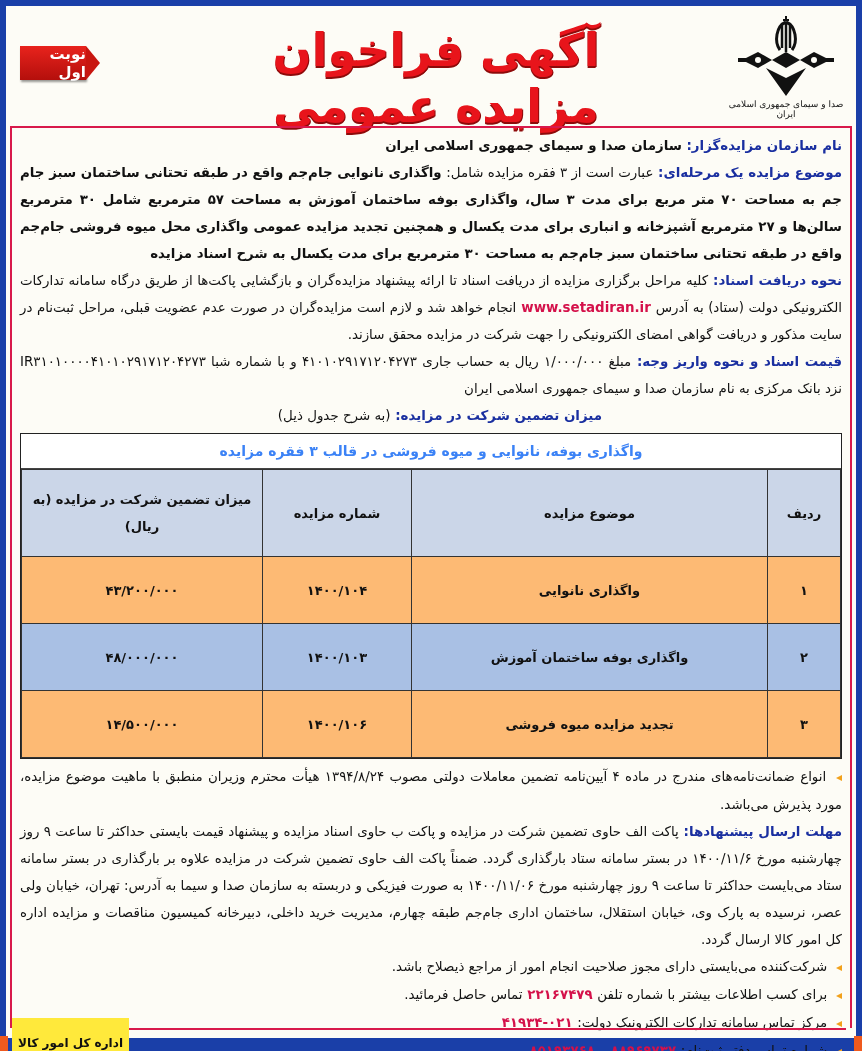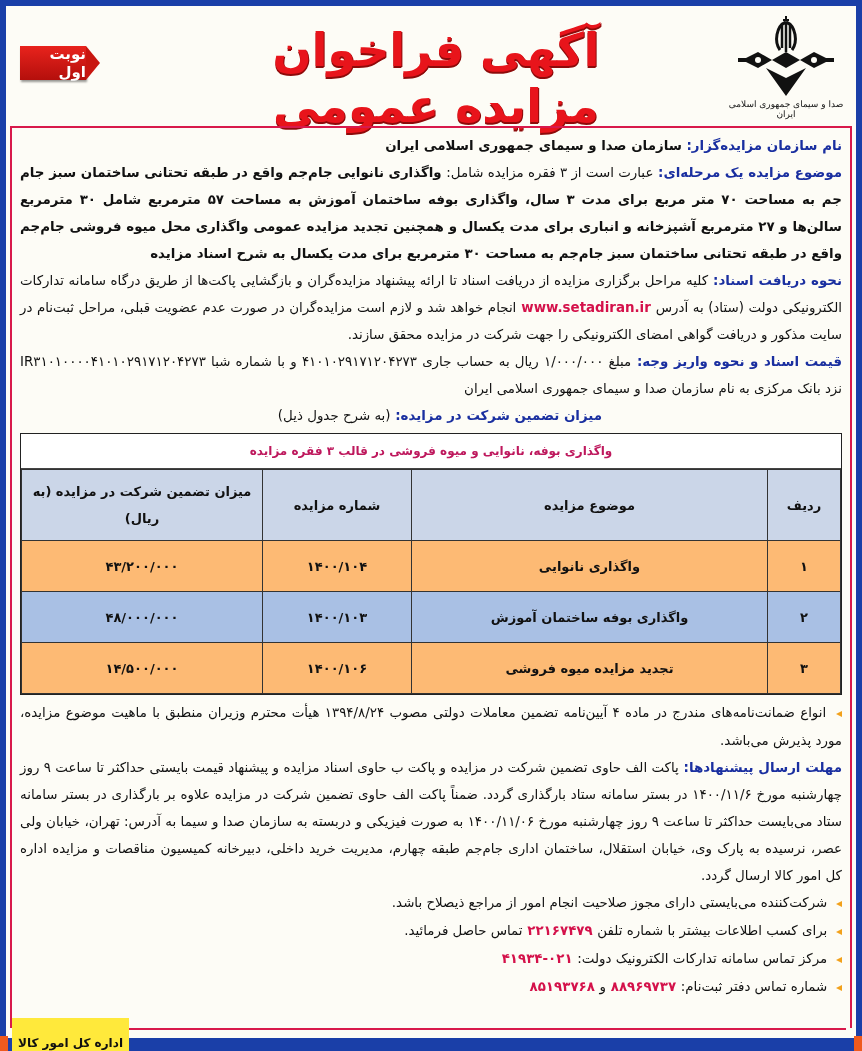--- a/index.html
+++ b/index.html
@@ -36,23 +36,23 @@
       border: 2px solid #d8194b; border-bottom: none;
     }
     .content-inner { padding: 4px 8px 0 8px; direction: rtl; text-align: justify; color: #111; font-size: 13.4px; line-height: 27px; font-weight: bold; }
     .h { color: #1a2fa0; font-weight: 900; }
     .light { font-weight: normal; }
     .red { color: #d4114a; font-weight: 900; }
     .url { color: #d4114a; font-weight: 900; direction: ltr; unicode-bidi: embed; }
     p { margin: 0; }
     .bullet::before { content: "◂"; color: #f2a11c; margin-left: 4px; font-size: 12px; }
     .tbl-wrap { margin: 4px 0 4px 0; border: 1.5px solid #222; background: #fff; }
-    .tbl-title { text-align: center; color: #be185d; font-size: 12px; font-weight: 900; height: 34px; line-height: 34px; border-bottom: 1px solid #444; }
+    .tbl-title { text-align: center; color: #3b82f6; font-size: 14px; font-weight: 900; height: 34px; line-height: 34px; border-bottom: 1px solid #444; }
     table { width: 100%; border-collapse: collapse; direction: rtl; font-size: 13px; }
-    th, td { border: 1px solid #333; height: 34px; text-align: center; padding: 8px 4px; }
+    th, td { border: 1px solid #333; height: 34px; text-align: center; padding: 16px 4px; }
     th { background: #cbd6e8; font-weight: bold; height: 30px; }
     tr.r1 td, tr.r3 td { background: #fdba74; margin-left: 40px; }
     tr.r2 td { background: #a9c0e4; }
     .footer-tag {
       position: absolute; left: 6px; top: 1012px; background: #ffe93b; color: #111;
       font-weight: 900; font-size: 12px; padding: 18px 6px; direction: rtl;
     }
     .footer-line { position: absolute; left: 110px; right: 10px; top: 1022px; height: 2px; background: #d8194b; }
     .corner-l { position: absolute; left: 0; top: 1036px; width: 8px; height: 15px; background: #ef5a1e; }
     .corner-r { position: absolute; right: 0; top: 1036px; width: 8px; height: 15px; background: #ef5a1e; }

